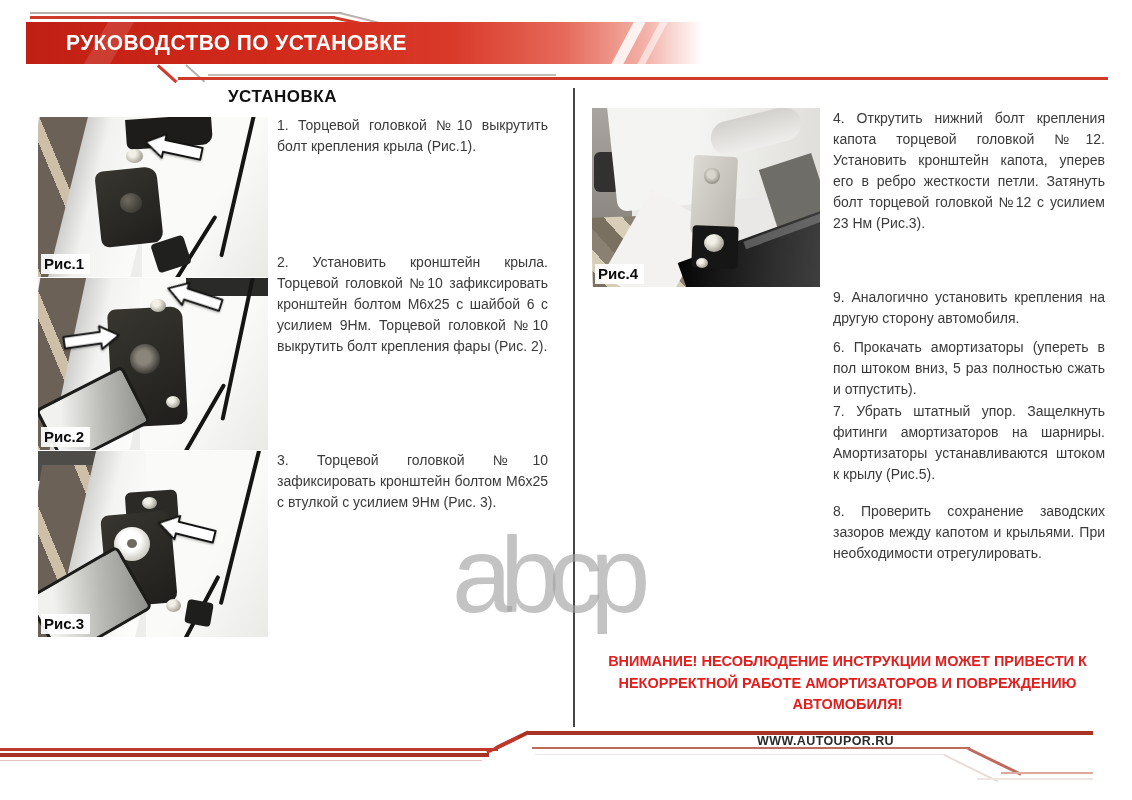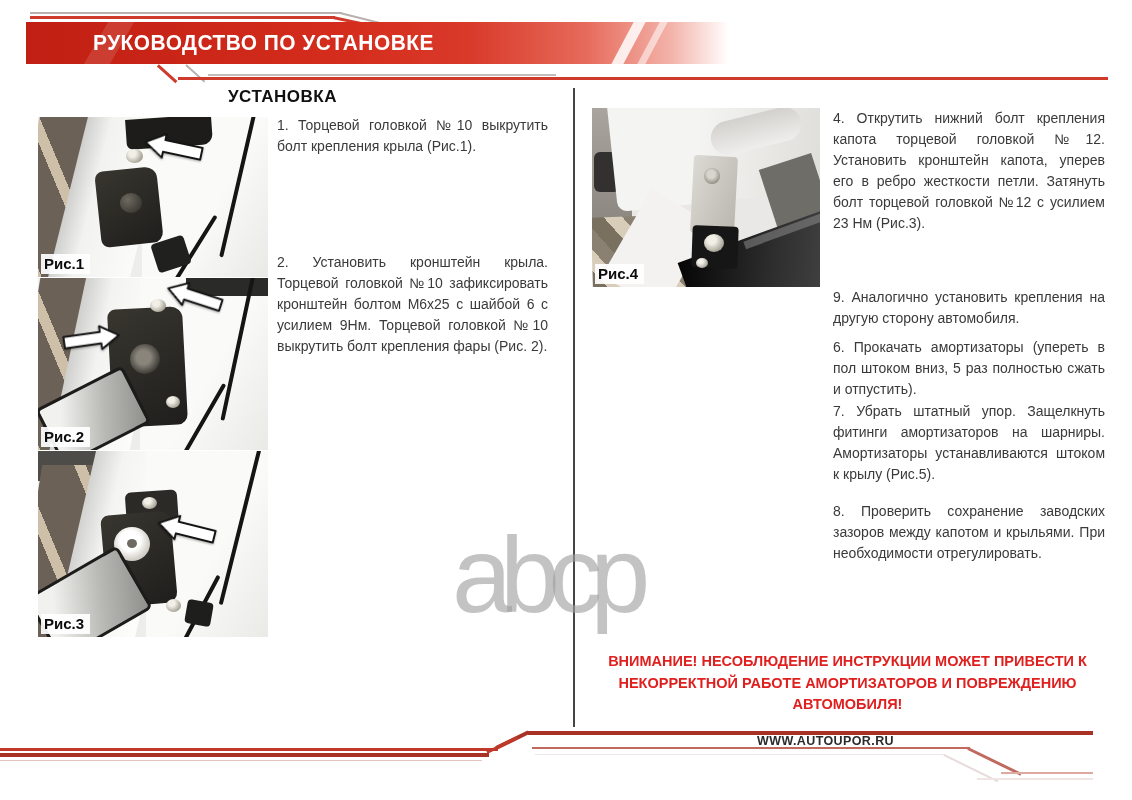--- a/index.html
+++ b/index.html
@@ -8,21 +8,21 @@
 
   
   .hdr-gray-line{position:absolute;left:30px;top:12px;width:312px;height:2px;background:#b9b1ae;}
   .hdr-gray-diag{position:absolute;left:340px;top:12px;width:40px;height:2px;background:#b9b1ae;
                  transform:rotate(14deg);transform-origin:left center;}
   .hdr-red-line{position:absolute;left:30px;top:16px;width:305px;height:2.5px;background:#cf3a2b;}
   .hdr-red-diag{position:absolute;left:333px;top:16px;width:38px;height:2.5px;background:#cf3a2b;
                 transform:rotate(12deg);transform-origin:left center;}
   .banner{position:absolute;left:26px;top:22px;width:690px;height:42px;
           background:linear-gradient(90deg,#c01f13 0%,#d52d1d 45%,#d93a2a 62%,#e66a5a 78%,#f3b3aa 90%,rgba(243,179,170,0) 98%);
-          display:flex;align-items:center;padding-left:27px;}
+          display:flex;align-items:center;}
   .banner .stripe{position:absolute;top:-2px;height:48px;width:12px;background:rgba(255,255,255,.85);
                   transform:skewX(-28deg);}
   .banner .stripe.s1{left:596px;}
   .banner .stripe.s2{left:622px;width:8px;background:rgba(255,255,255,.55);}
   .banner .sheen{position:absolute;left:70px;top:0;height:100%;width:26px;background:rgba(255,255,255,.12);
                  transform:skewX(-30deg);}
   .banner-title{position:relative;margin-left:40px;color:#ffffff;font-weight:bold;font-size:22px;
                 letter-spacing:.5px;transform:scaleX(.95);transform-origin:left center;white-space:nowrap;}
   .tail-red-diag{position:absolute;left:158px;top:64px;width:25px;height:2.5px;background:#cf3a2b;
                  transform:rotate(42deg);transform-origin:left center;}
@@ -188,20 +188,21 @@
     <div class="ph" style="left:112px;top:60px;width:16px;height:16px;border-radius:50%;background:radial-gradient(circle at 45% 40%,#d8d5cd 30%,#908c82 75%);"></div>
     <div class="ph" style="left:100px;top:118px;width:46px;height:42px;background:#161616;border-radius:4px;transform:rotate(2deg);"></div>
     <div class="ph silver" style="left:112px;top:126px;width:20px;height:18px;"></div>
     <div class="ph silver" style="left:104px;top:150px;width:12px;height:10px;"></div>
     <div class="lbl">Рис.4</div>
   </div>
 
 
   <div class="step s1">1. Торцевой головкой №10 выкрутить болт крепления крыла (Рис.1).</div>
   <div class="step s2">2. Установить кронштейн крыла. Торцевой головкой №10 зафиксировать кронштейн болтом М6х25 с шайбой 6 с усилием 9Нм. Торцевой головкой №10 выкрутить болт крепления фары (Рис. 2).</div>
+  <div class="step s3">3. Торцевой головкой №10 зафиксировать кронштейн болтом М6х25 с втулкой с усилием 9Нм (Рис. 3).</div>
   <div class="step s4">4. Открутить нижний болт крепления капота торцевой головкой №12. Установить кронштейн капота, уперев его в ребро жесткости петли. Затянуть болт торцевой головкой №12 с усилием 23 Нм (Рис.3).</div>
   <div class="step s5">9. Аналогично установить крепления на другую сторону автомобиля.</div>
   <div class="step s6">6. Прокачать амортизаторы (упереть в пол штоком вниз, 5 раз полностью сжать и отпустить).</div>
   <div class="step s7">7. Убрать штатный упор. Защелкнуть фитинги амортизаторов на шарниры. Амортизаторы устанавливаются штоком к крылу (Рис.5).</div>
   <div class="step s8">8. Проверить сохранение заводских зазоров между капотом и крыльями. При необходимости отрегулировать.</div>
 
   <div class="watermark">abcp</div>
 
   <div class="warning">ВНИМАНИЕ! НЕСОБЛЮДЕНИЕ ИНСТРУКЦИИ МОЖЕТ ПРИВЕСТИ К НЕКОРРЕКТНОЙ РАБОТЕ АМОРТИЗАТОРОВ И ПОВРЕЖДЕНИЮ АВТОМОБИЛЯ!</div>
 

